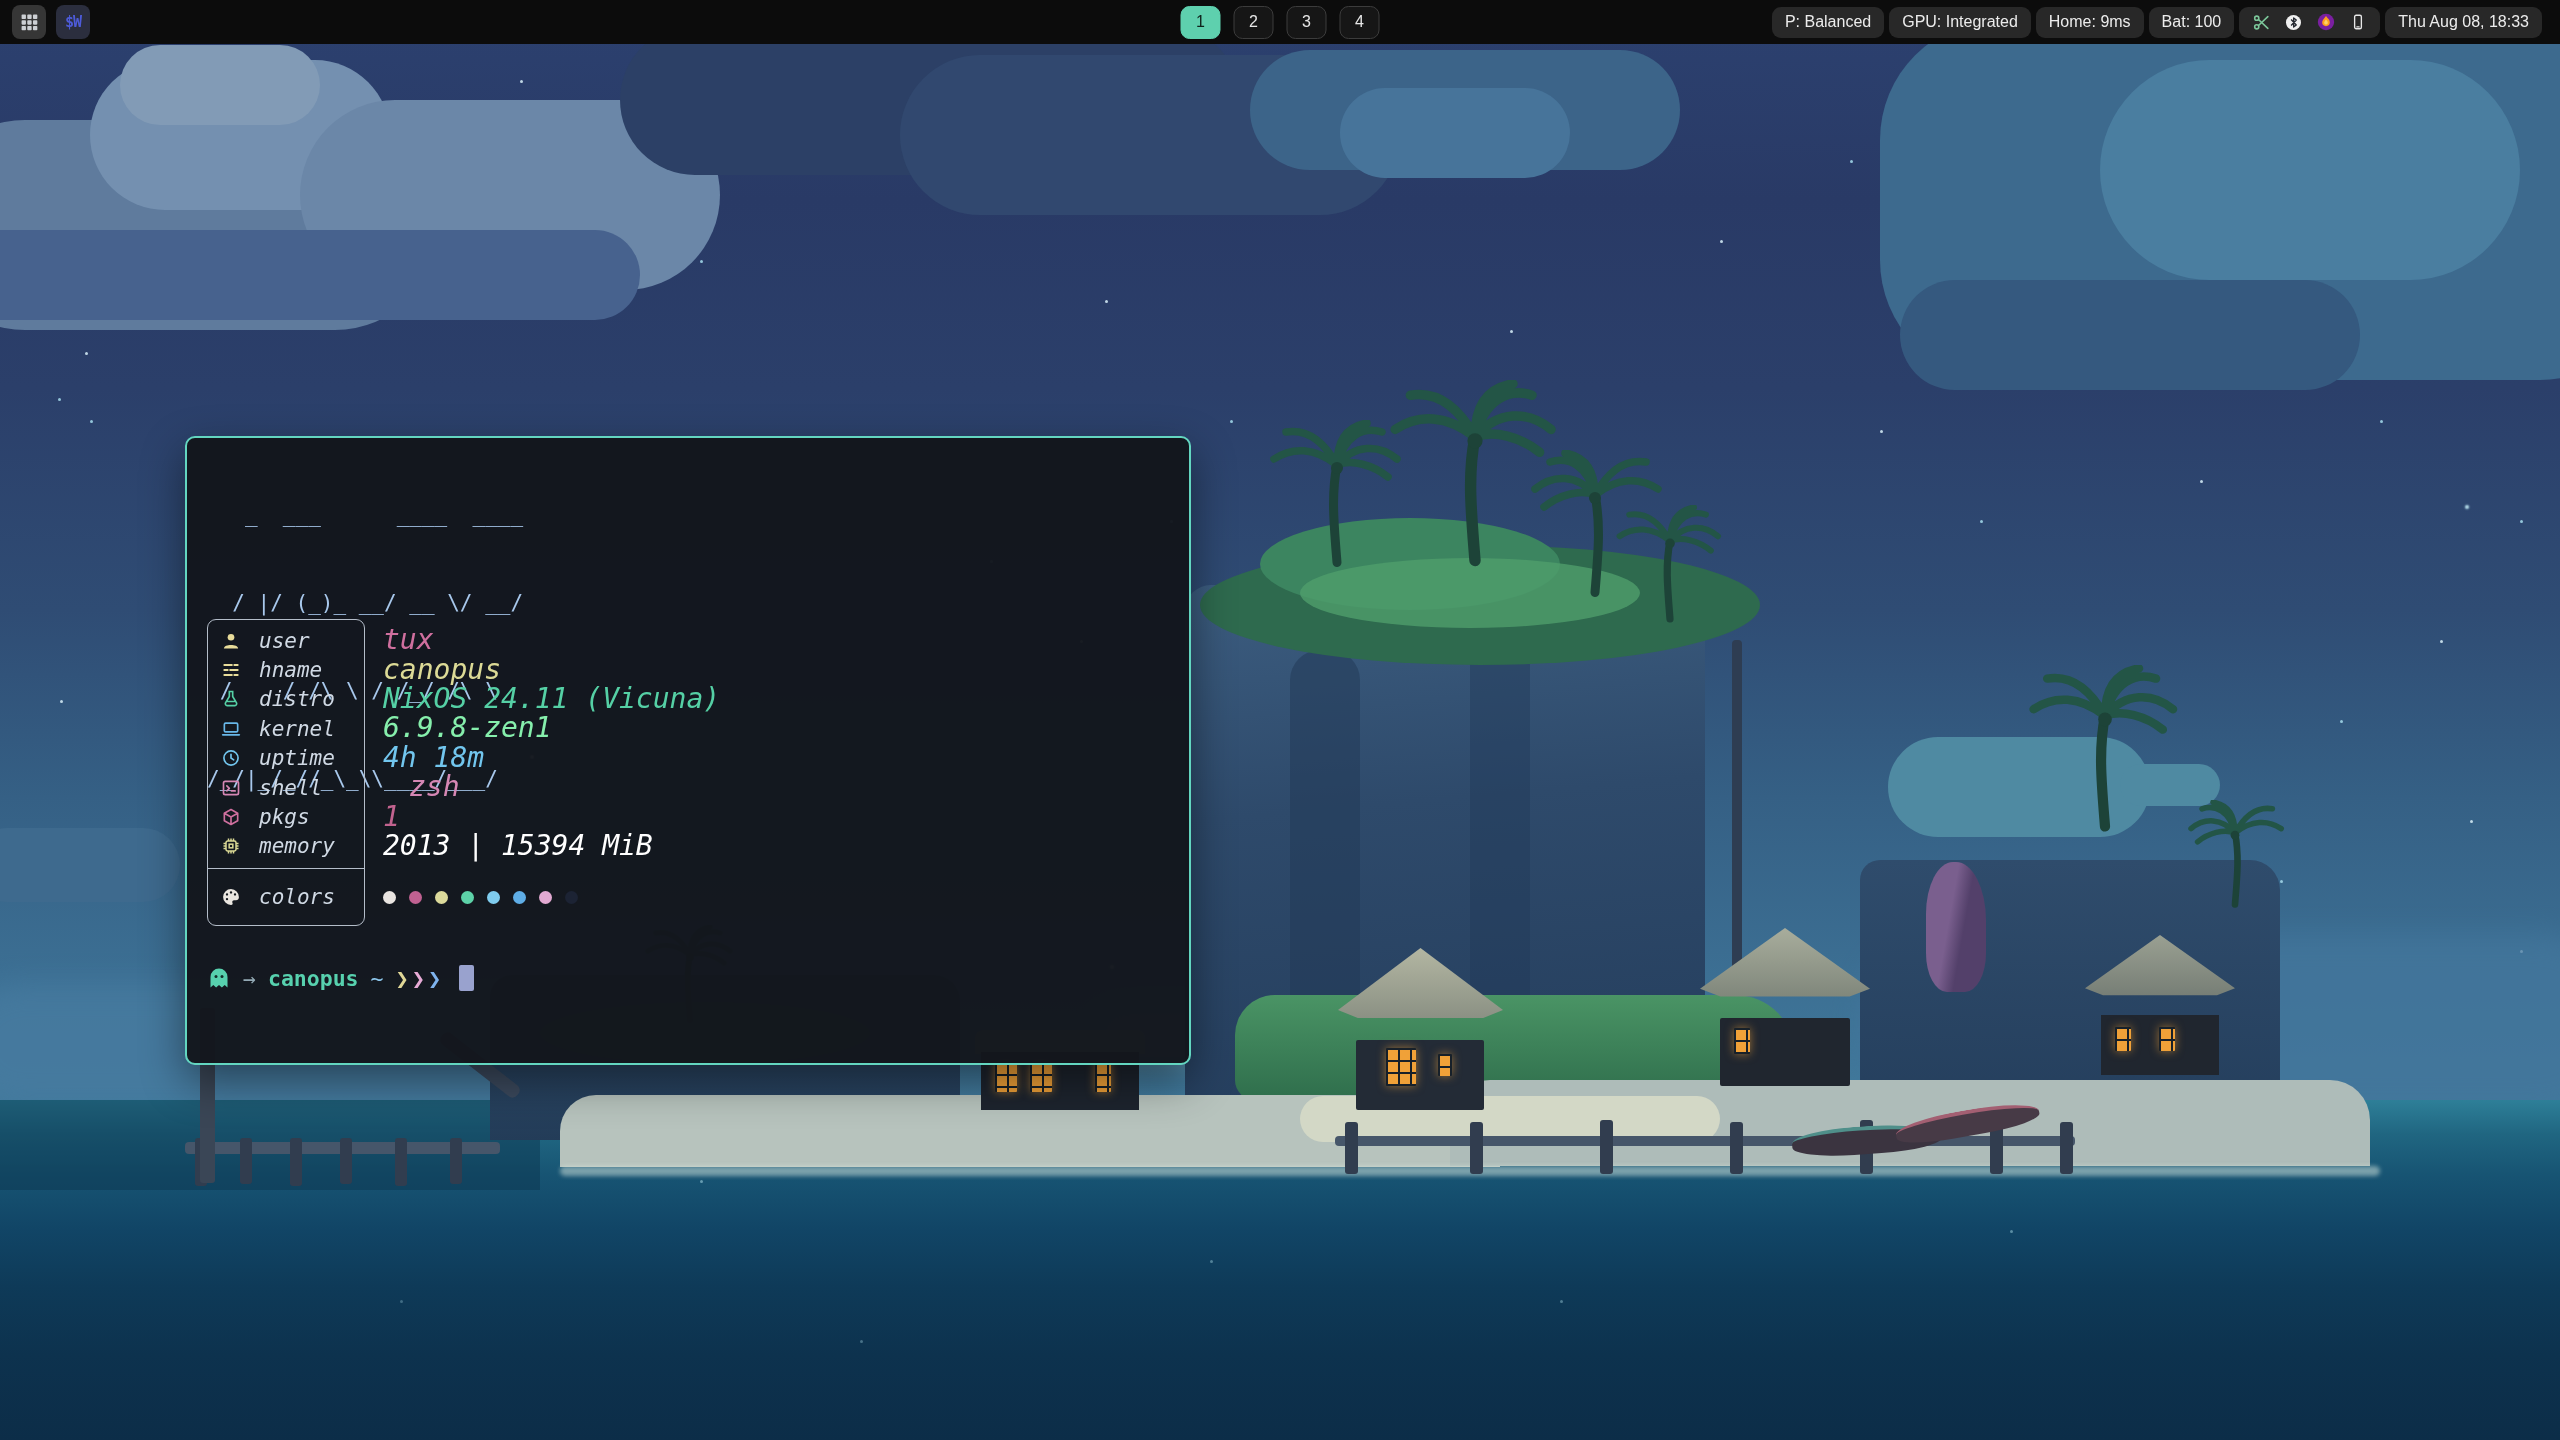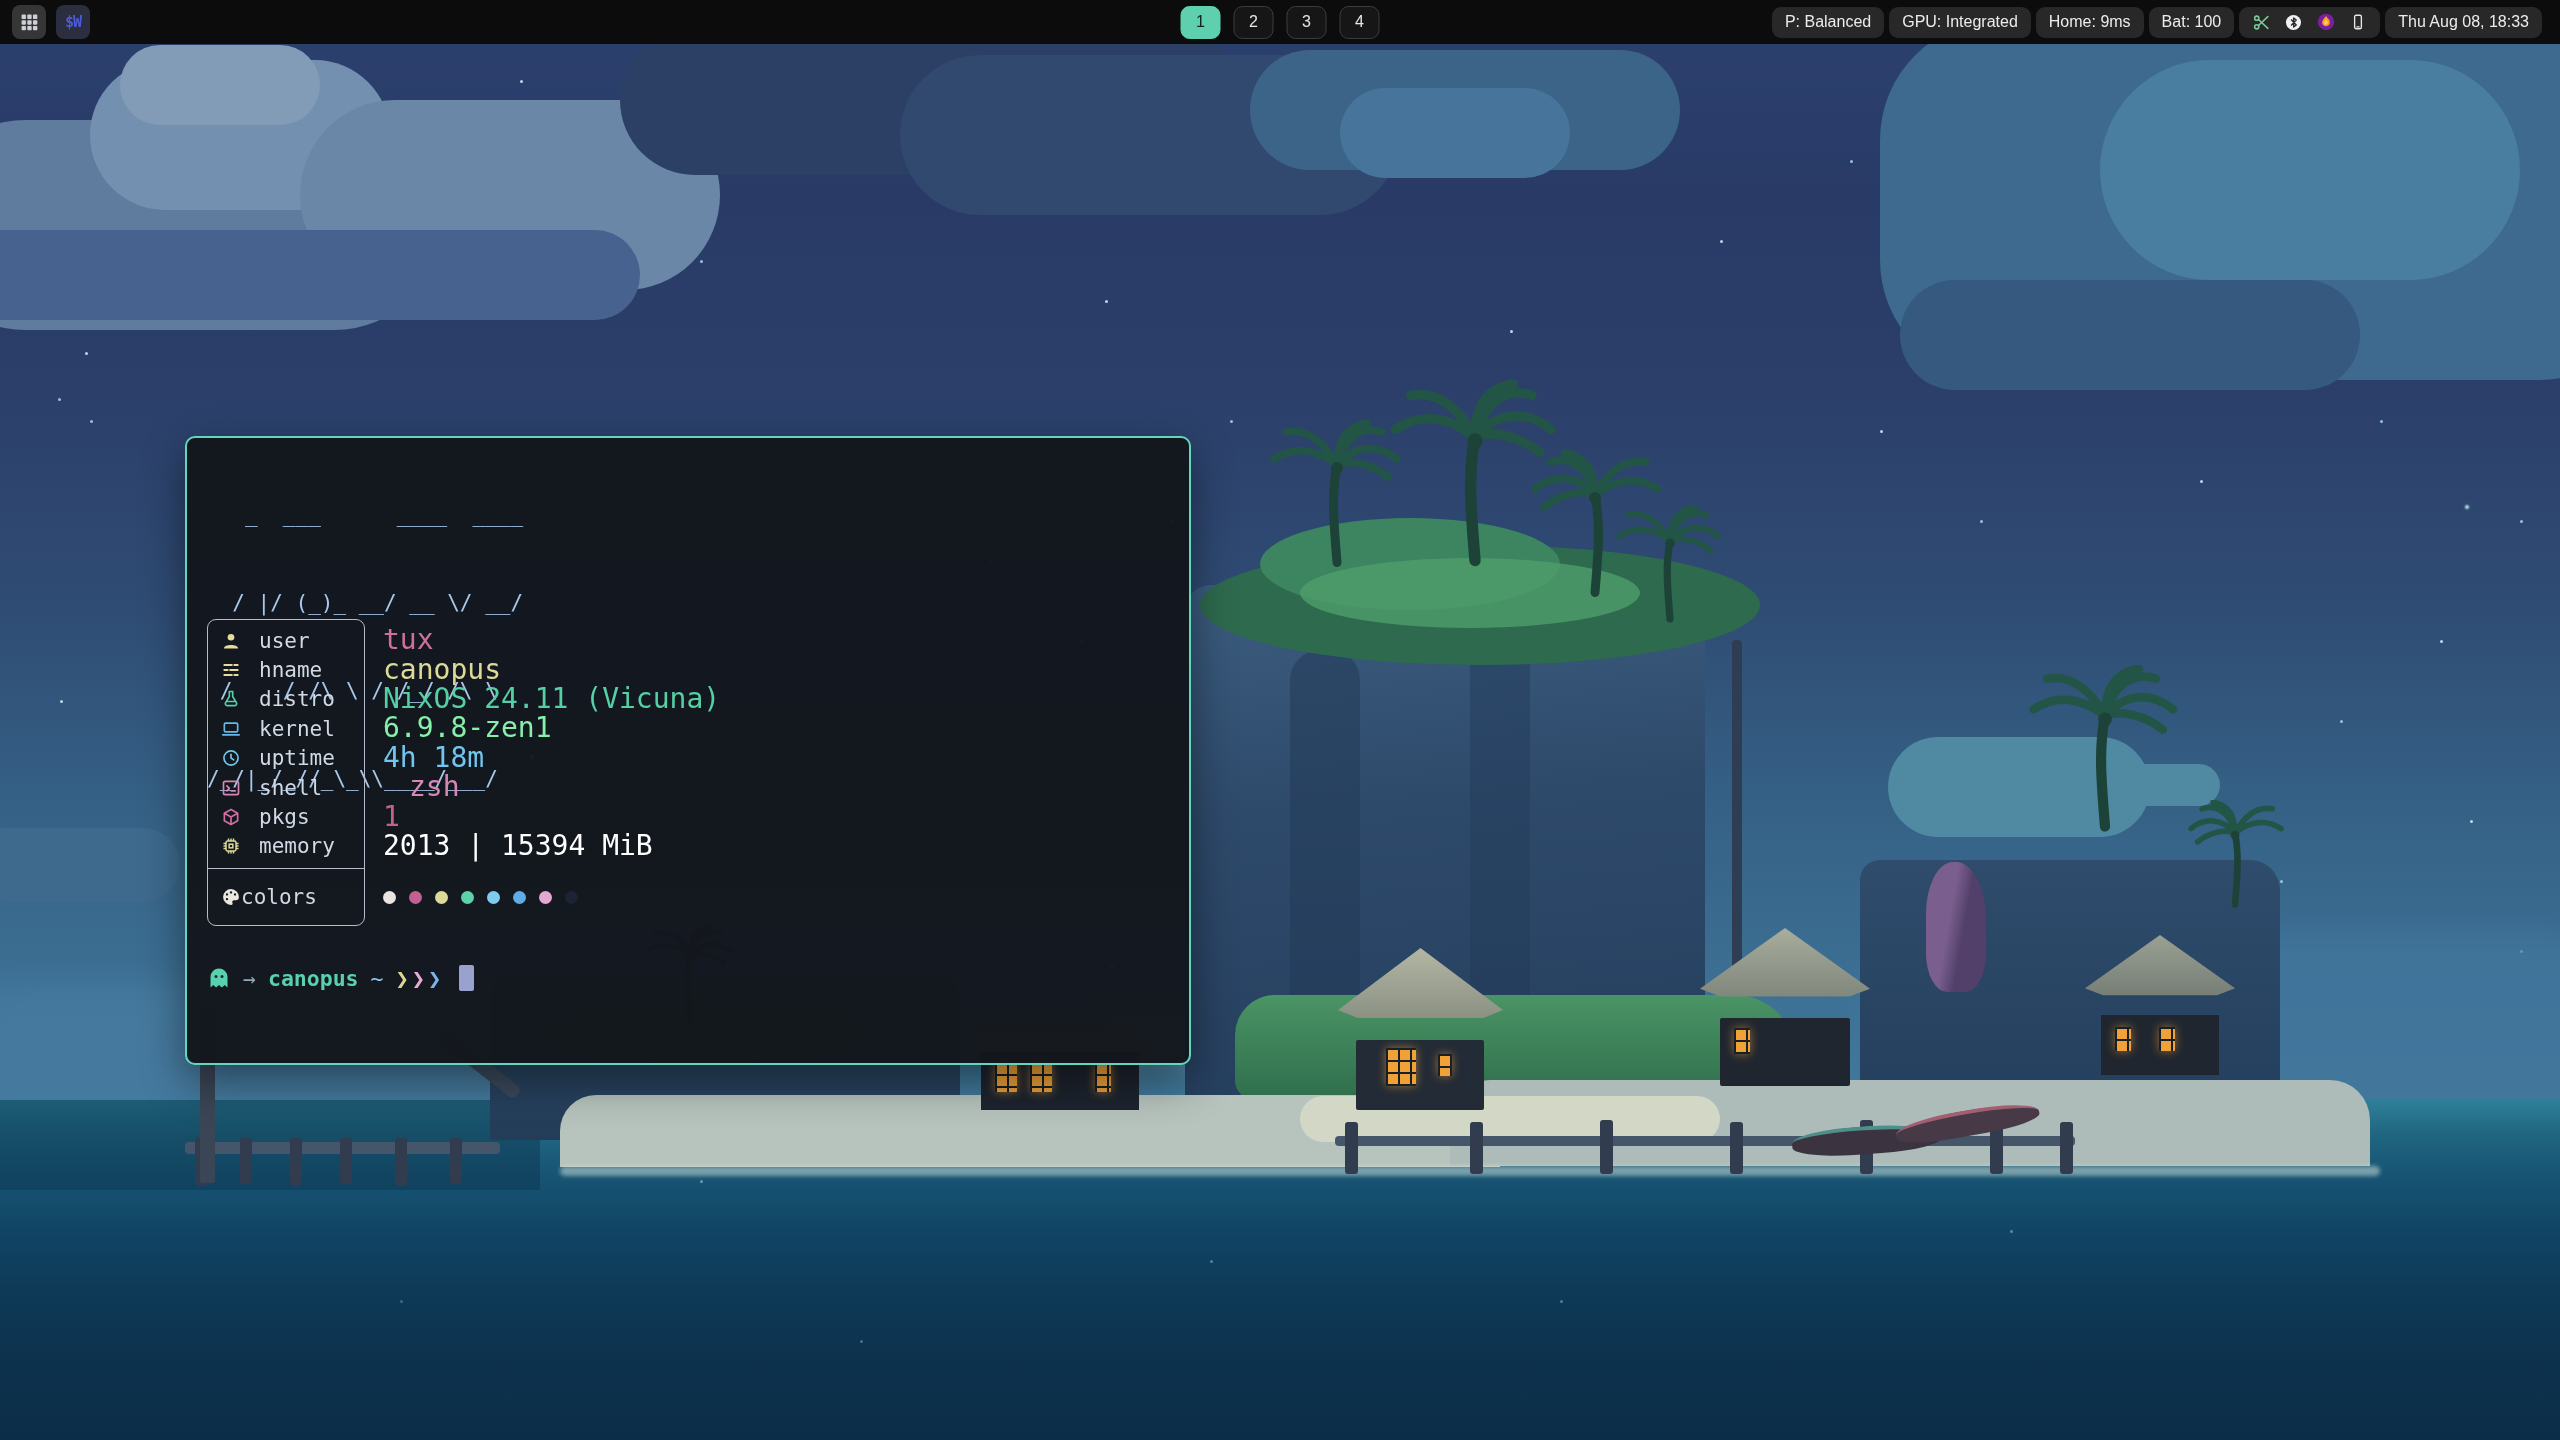--- a/index.html
+++ b/index.html
@@ -47,27 +47,27 @@
   .ws-btn.active{background:#5ed0ae;border-color:#5ed0ae;color:#0f231c;}
   .bar-right{margin-left:auto;margin-right:18px;display:flex;align-items:center;gap:5px;}
   .pill{height:31px;border-radius:9px;background:#282828;color:#ececec;font-size:16px;display:flex;align-items:center;
     padding:0 13px;white-space:nowrap;}
   .tray{gap:13px;}
   
   .terminal{position:absolute;left:185px;top:436px;width:1002px;height:625px;background:rgba(19,22,28,.97);
     border:2px solid #63d6c0;border-radius:10px;box-shadow:0 16px 44px rgba(0,0,0,.45);z-index:50;
     font-family:"DejaVu Sans Mono","Liberation Mono",monospace;color:#c9d2de;}
   .ascii{position:absolute;left:20px;top:4px;font-size:21px;line-height:29.4px;color:#a8c8ec;white-space:pre;}
-  .fetch{position:absolute;left:20px;top:181px;display:flex;}
+  .fetch{position:absolute;left:20px;top:181px;display:flex;font-style:italic;}
   .fcol-left{width:158px;border:1.5px solid #b4bdc9;border-radius:9px;padding-top:6px;box-sizing:border-box;}
   .frow{height:29.4px;display:flex;align-items:center;padding-left:13px;gap:18px;}
   .frow svg{flex:none;}
   .flabel{font-size:21px;color:#d0d9e4;}
   .fdivider{border-top:1.5px solid #b4bdc9;margin-top:7px;}
-  .frow-colors{height:56px;display:flex;align-items:center;padding-left:13px;text-align:center;}
+  .frow-colors{height:56px;display:flex;align-items:center;padding-left:13px;gap:18px;text-align:center;}
   .fcol-right{margin-left:18px;padding-top:6px;}
   .vrow{height:29.4px;display:flex;align-items:center;font-size:28px;white-space:pre;}
   .vspacer{height:9px;}
   .palette-row{height:56px;display:flex;align-items:center;gap:13px;}
   .dot{width:13px;height:13px;border-radius:50%;}
   .prompt{position:absolute;left:20px;top:527px;display:flex;align-items:center;gap:12px;font-size:21.5px;}
   .chev{font-weight:bold;font-size:22px;}
   .cursor{width:15px;height:26px;background:#99a2ce;border-radius:2px;margin-left:6px;}
   .host{color:#57d1ae;font-weight:bold;}
   .tilde{color:#8ec8ee;}

